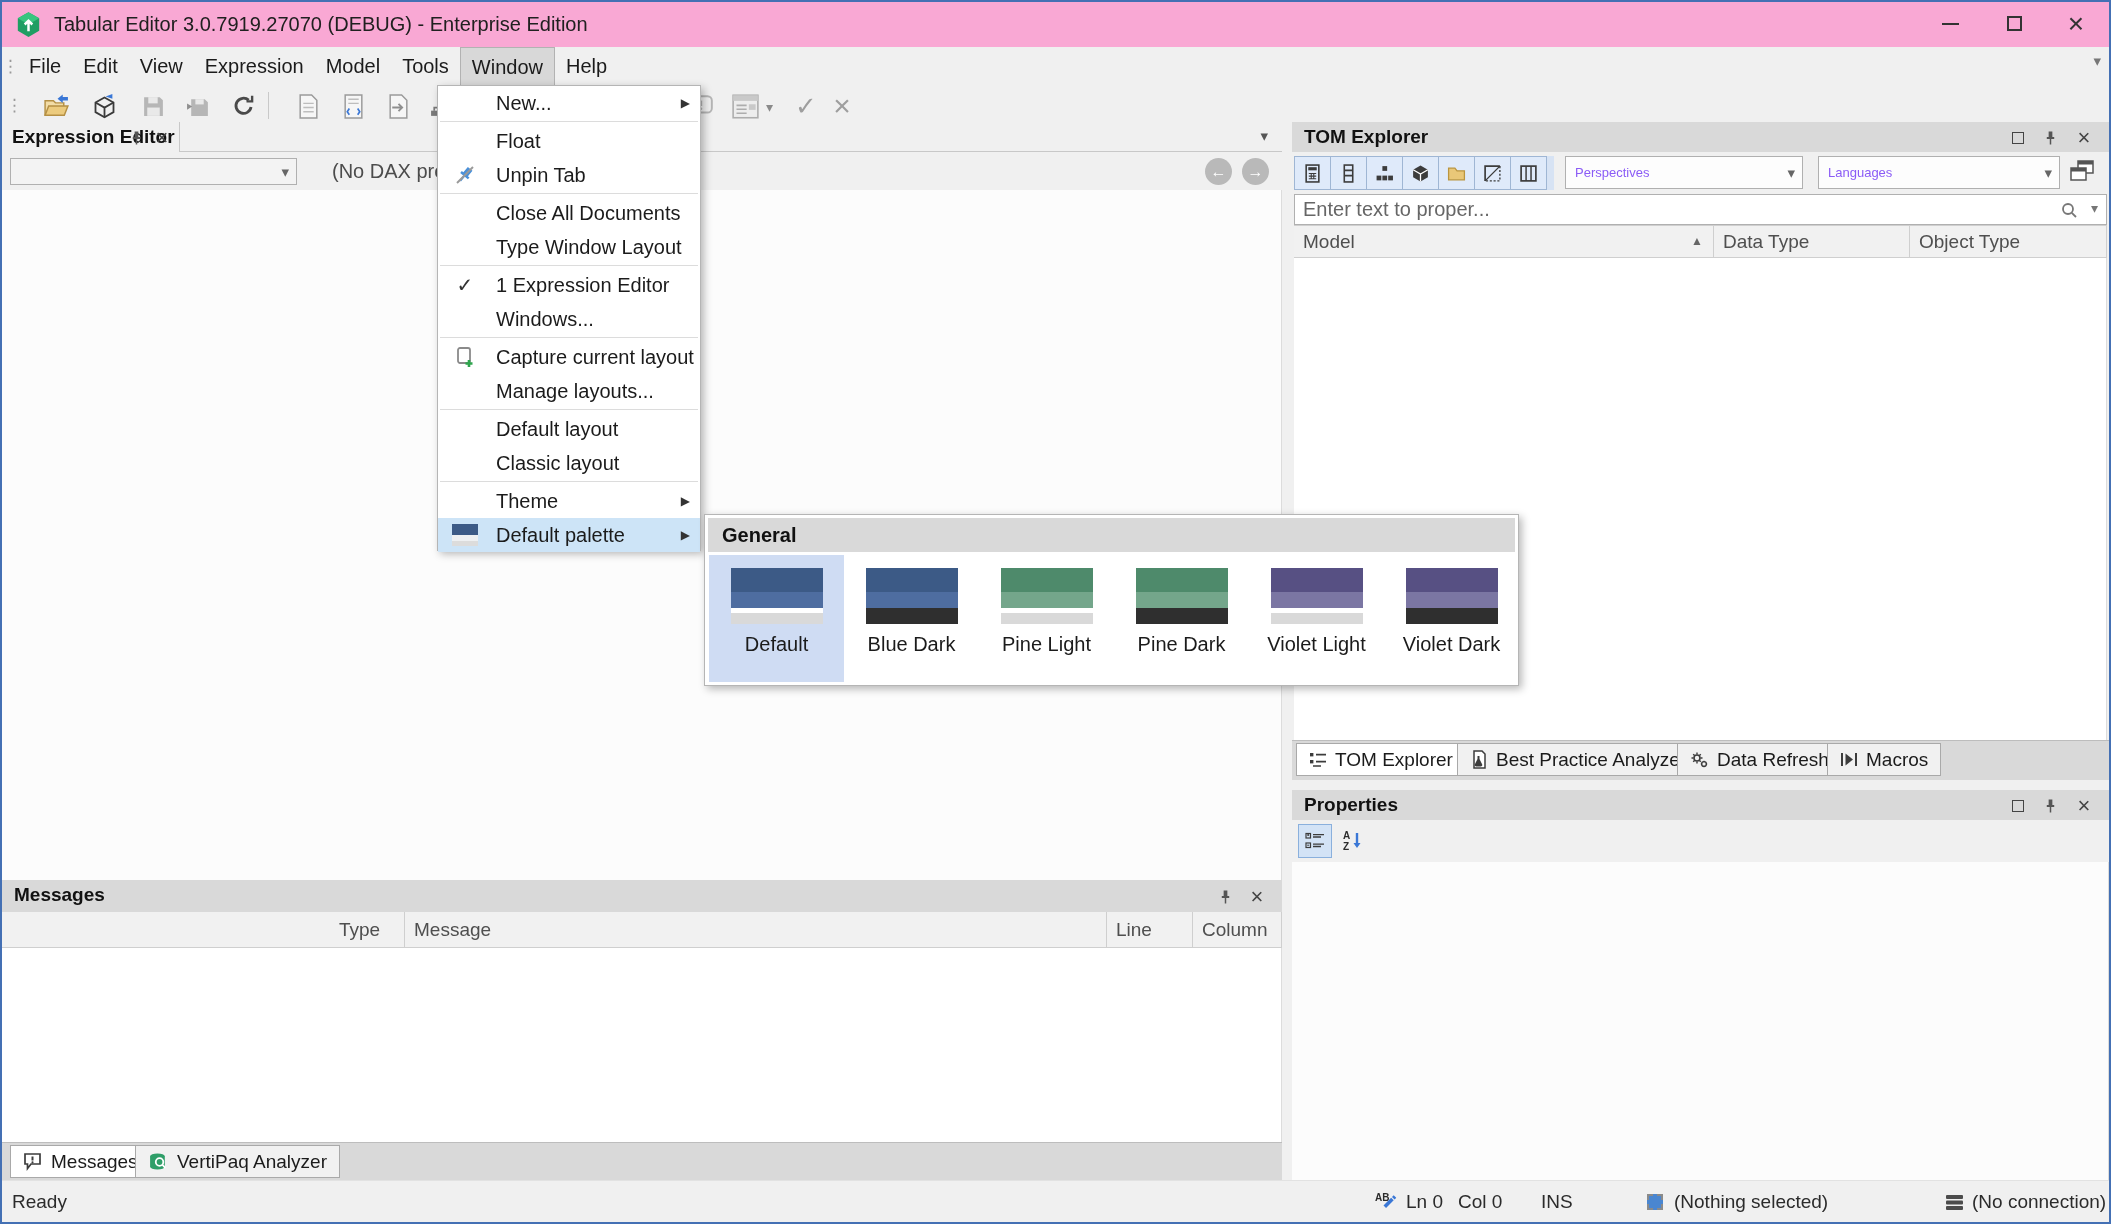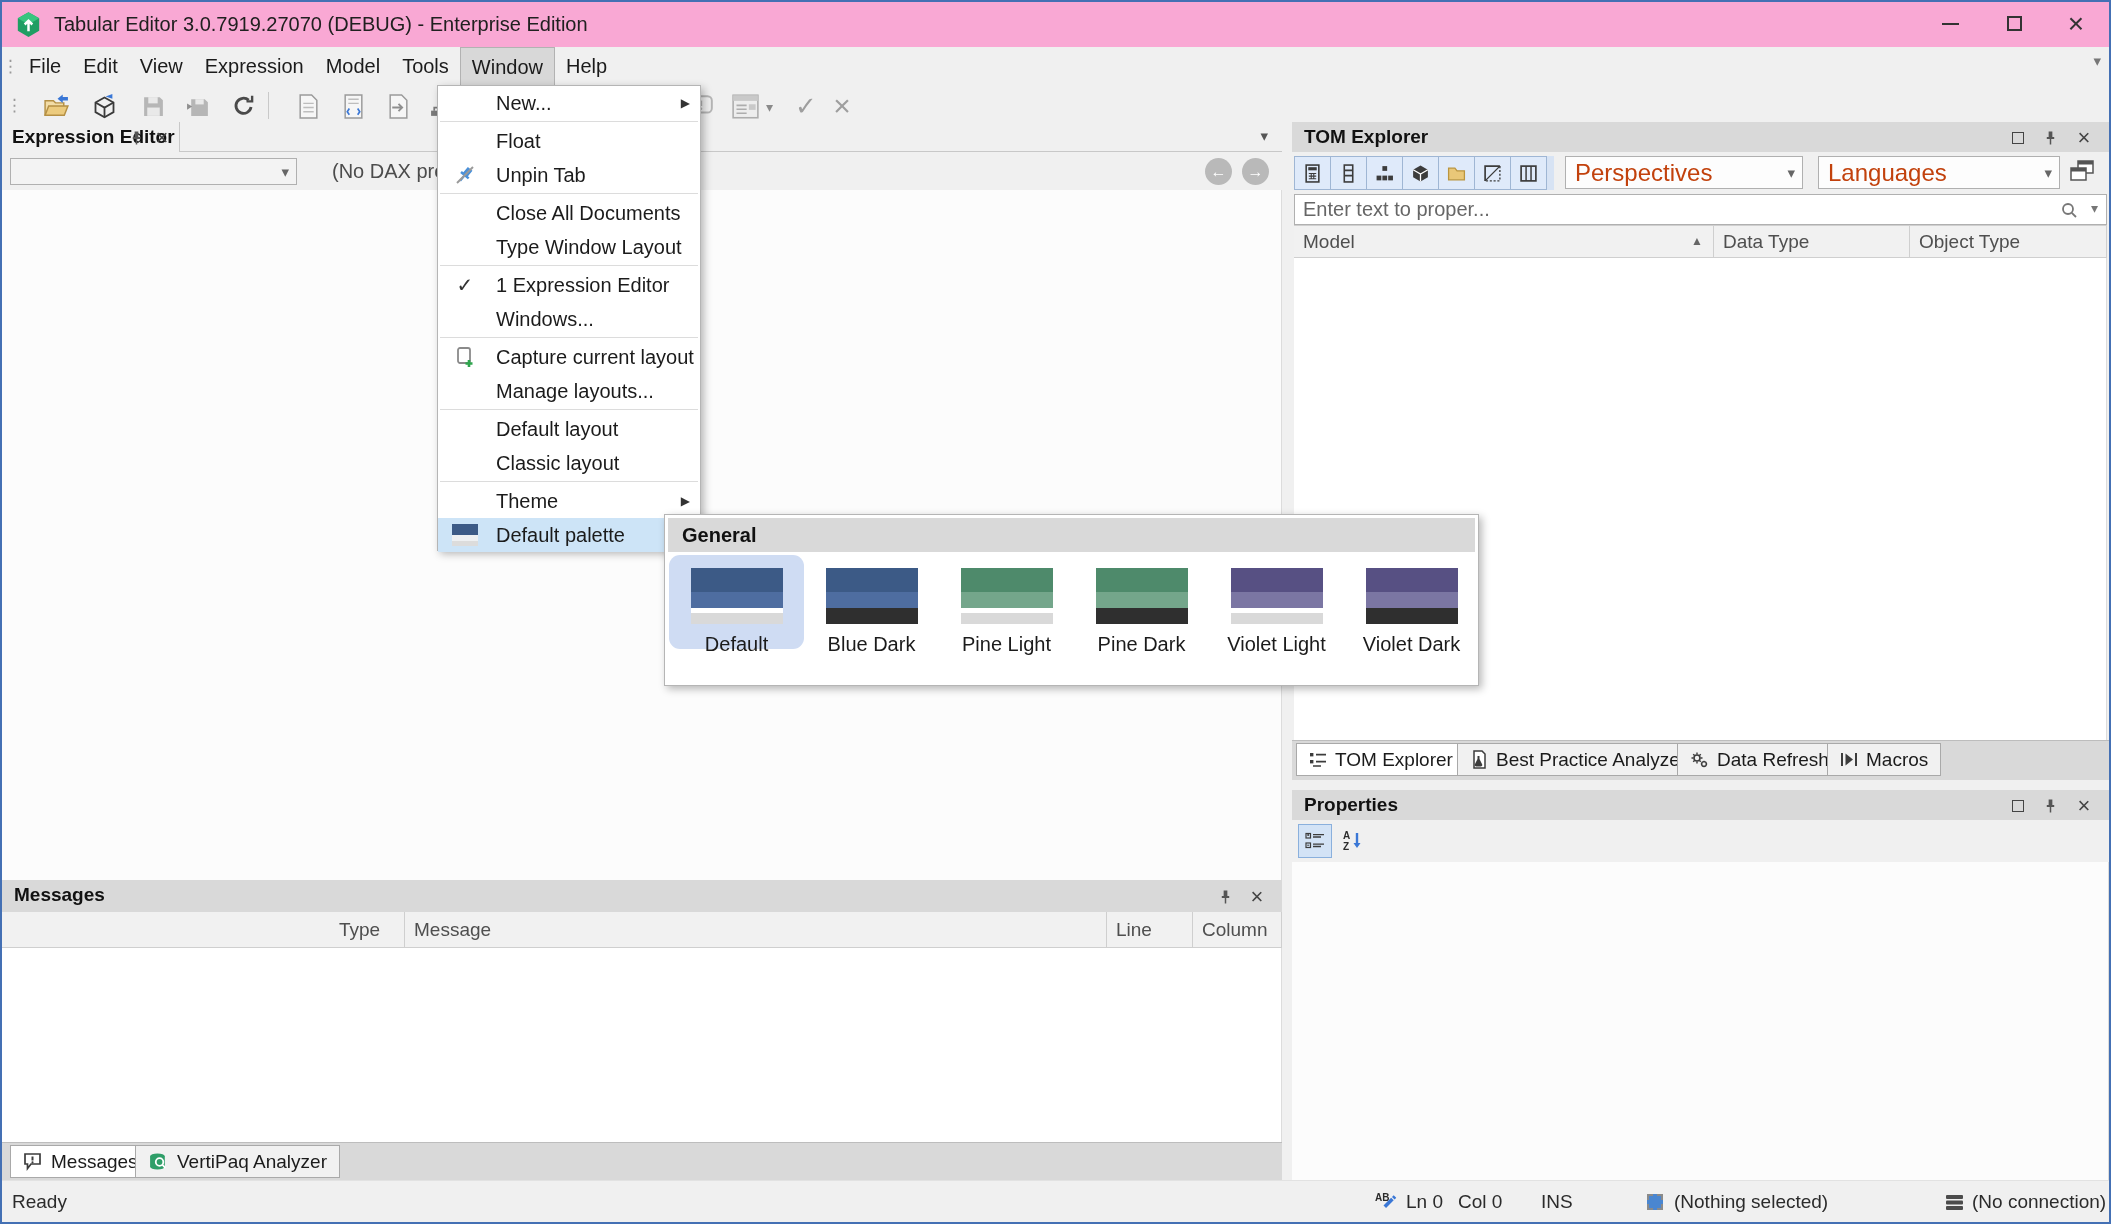--- a/index.html
+++ b/index.html
@@ -33,21 +33,21 @@
   .j-glyph { font-family:"Liberation Serif", serif; font-weight:bold; font-size:27px; color:#2c2c2c; }
 
   
   .cap { background:#d9d9d9; }
   .cap-title { position:absolute; left:12px; top:0; height:30px; line-height:30px; font-weight:bold; font-size:19px; color:#111; }
   .cap-ico { position:absolute; top:7px; width:22px; height:18px; display:flex; align-items:center; justify-content:center; }
   .x-glyph { font-size:22px; color:#444; line-height:1; }
   .maxs { width:12px; height:12px; border:1.5px solid #444; }
   .hdr-cell { position:absolute; top:0; height:100%; border-right:1px solid #cfcfcf; font-size:19px; color:#4f4f4f; line-height:32px; padding-left:9px; background:#f1f1f1; }
   .combo { background:#fdfdfd; border:1px solid #b0b0b0; position:absolute; }
-  .combo .ph { position:absolute; left:9px; top:0; bottom:0; display:flex; align-items:center; font-size:24px; color:#c2410c; }
+  .combo .ph { position:absolute; left:9px; top:0; bottom:0; display:flex; align-items:center; font-size:13px; color:#8b5cf6; }
   .combo .dd { position:absolute; right:7px; top:50%; transform:translateY(-50%); color:#666; font-size:15px; }
 
   .leftcol  { position:absolute; left:0; top:120px; width:1280px; height:1058px; }
   .rightcol { position:absolute; left:1290px; top:120px; width:817px; height:1058px; }
 
   
   .expr-tabrow { position:absolute; left:0; top:0; width:100%; height:30px; border-bottom:1px solid #c8c8c8; }
   .expr-tab { position:absolute; left:0; top:0; width:178px; height:30px; background:#f0f0f0; border-right:1px solid #c8c8c8; }
   .expr-tab b { position:absolute; left:10px; line-height:30px; font-size:19px; color:#111; }
   .combo-row { position:absolute; left:0; top:31px; width:100%; height:37px; background:#f0f0f0; }
@@ -90,25 +90,25 @@
         border:1px solid #b5b5b5; box-shadow:3px 3px 8px rgba(0,0,0,.28); z-index:20; }
   .wm-item { position:relative; height:34px; font-size:20px; color:#1b1b1b; }
   .wm-label { position:absolute; left:58px; top:0; line-height:34px; }
   .wm-arrow { position:absolute; right:10px; top:0; line-height:34px; font-size:12px; color:#333; }
   .wm-ico { position:absolute; left:14px; top:5px; width:26px; height:24px; display:flex; align-items:center; justify-content:center; }
   .wm-sep { height:1px; background:#dcdcdc; margin:1px 2px 2px 2px; }
   .wm-item.hl { background:#cde4f7; }
   .check-glyph { font-size:20px; color:#333; }
 
   
-  .psub { position:absolute; left:662px; top:512px; width:815px; height:172px; background:#fff;
+  .psub { position:absolute; left:702px; top:512px; width:815px; height:172px; background:#fff;
           border:1px solid #b5b5b5; box-shadow:3px 3px 8px rgba(0,0,0,.28); z-index:21; }
   .psub-hdr { position:absolute; left:3px; top:3px; right:3px; height:34px; background:#d9d9d9;
               font-weight:bold; font-size:20px; color:#111; line-height:34px; padding-left:14px; }
-  .pal-cell { position:absolute; top:40px; width:135px; height:94px;border-radius:11px; }
+  .pal-cell { position:absolute; top:40px; width:135px; height:127px; }
   .pal-cell.sel { background:#cfdcf3; }
   .swatch { position:absolute; left:22px; top:13px; width:92px; height:56px; }
   .band { width:100%; }
   .pal-label { position:absolute; left:0; top:78px; width:100%; text-align:center; font-size:20px; color:#1b1b1b; }
 
   .srt { font-size:12px; color:#666; }
 </style>
 </head>
 <body>
 

